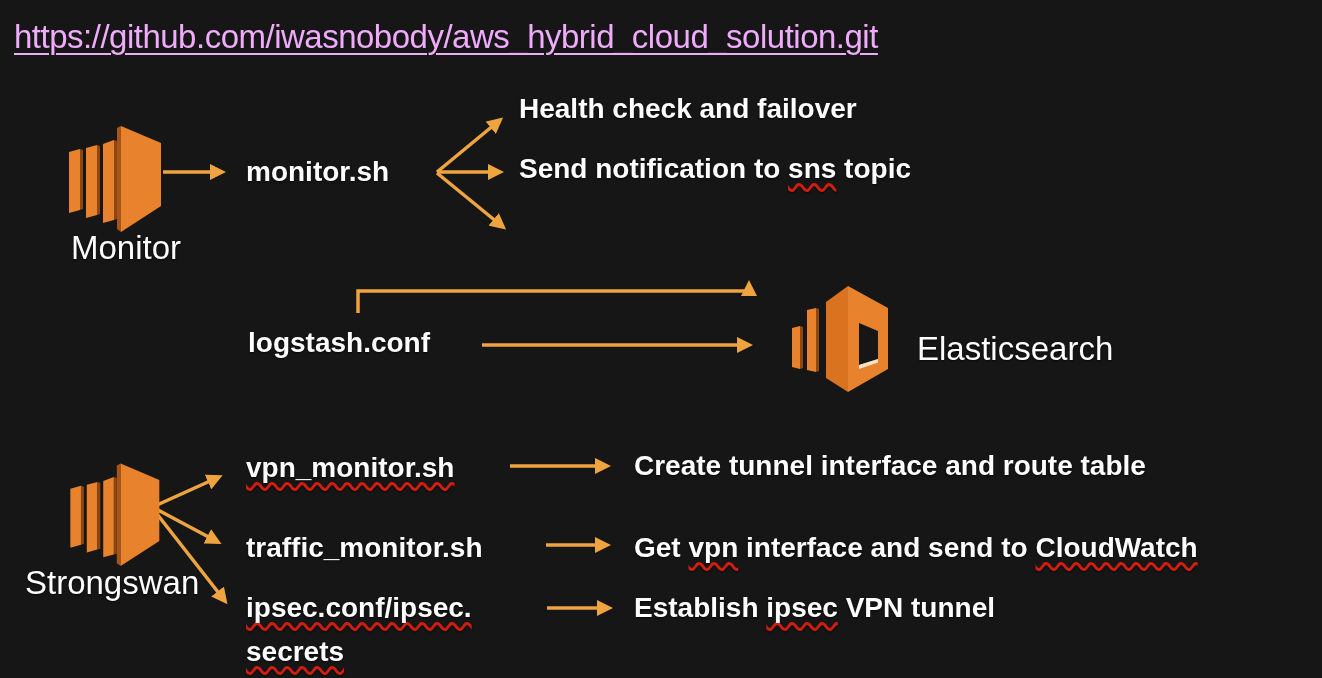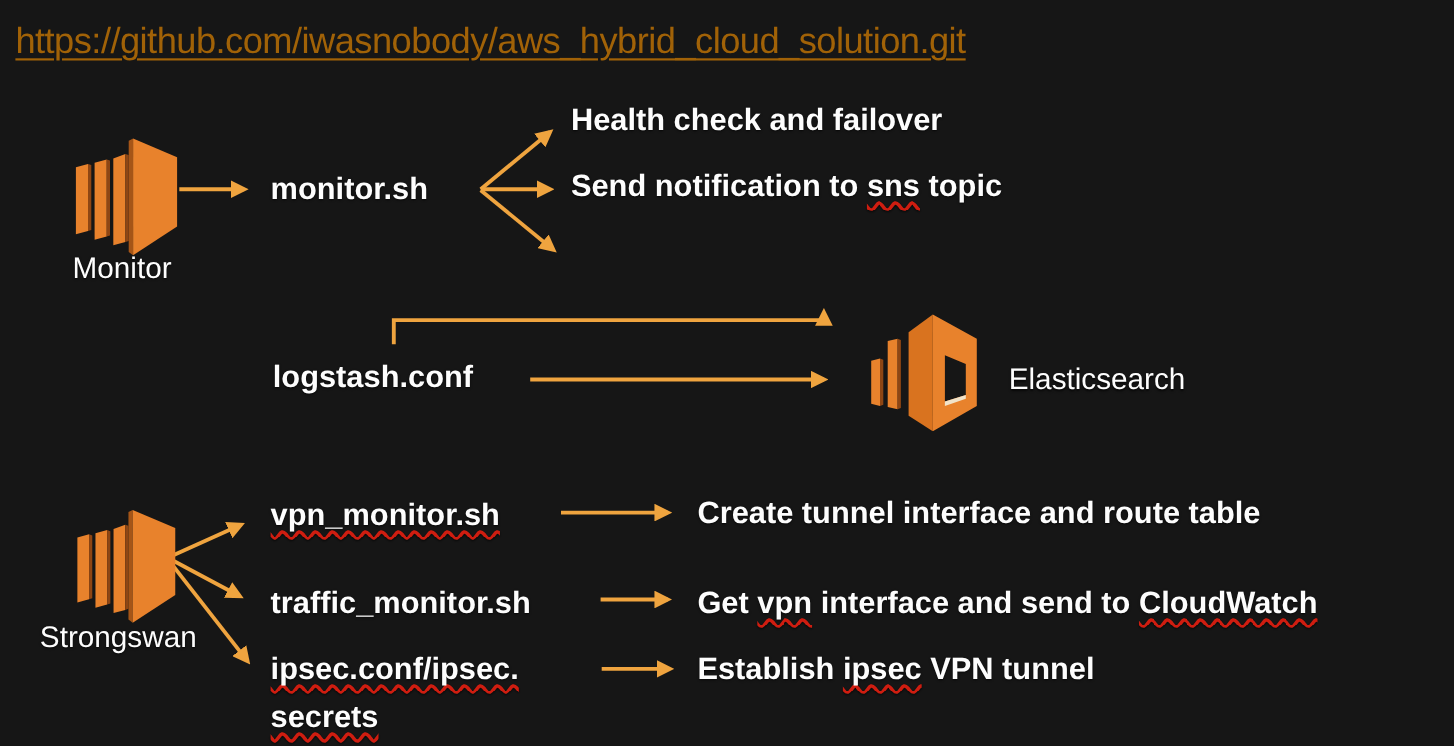--- a/index.html
+++ b/index.html
@@ -4,24 +4,24 @@
 <style>
   html,body{margin:0;padding:0;background:#161616;}
   .canvas{
     position:relative;width:1322px;height:678px;background:#161616;
     font-family:"Liberation Sans","DejaVu Sans",sans-serif;overflow:hidden;
   }
   .arrows{position:absolute;left:0;top:0;width:1322px;height:678px;pointer-events:none;}
   .t{position:absolute;color:#fdfdfd;white-space:pre;line-height:1.15;
      text-shadow:0 1px 2px rgba(0,0,0,.7);}
   .b{font-weight:bold;font-size:28px;}
-  .lbl{font-weight:normal;font-size:27px;text-align:center;}
+  .lbl{font-weight:normal;font-size:33px;text-align:right;}
   .url{
     position:absolute;left:14px;top:18px;font-size:33px;letter-spacing:-.5px;
-    color:#a16207;text-decoration:underline;text-decoration-thickness:2px;
+    color:#f0abfc;text-decoration:underline;text-decoration-thickness:2px;
     text-underline-offset:5px;cursor:pointer;
   }
   .wavy{
     text-decoration-line:underline;text-decoration-style:wavy;
     text-decoration-color:#cf1d10;text-decoration-thickness:2.5px;
     text-underline-offset:5px;text-decoration-skip-ink:none;
   }
   .icon{position:absolute;}
 </style>
 </head>

